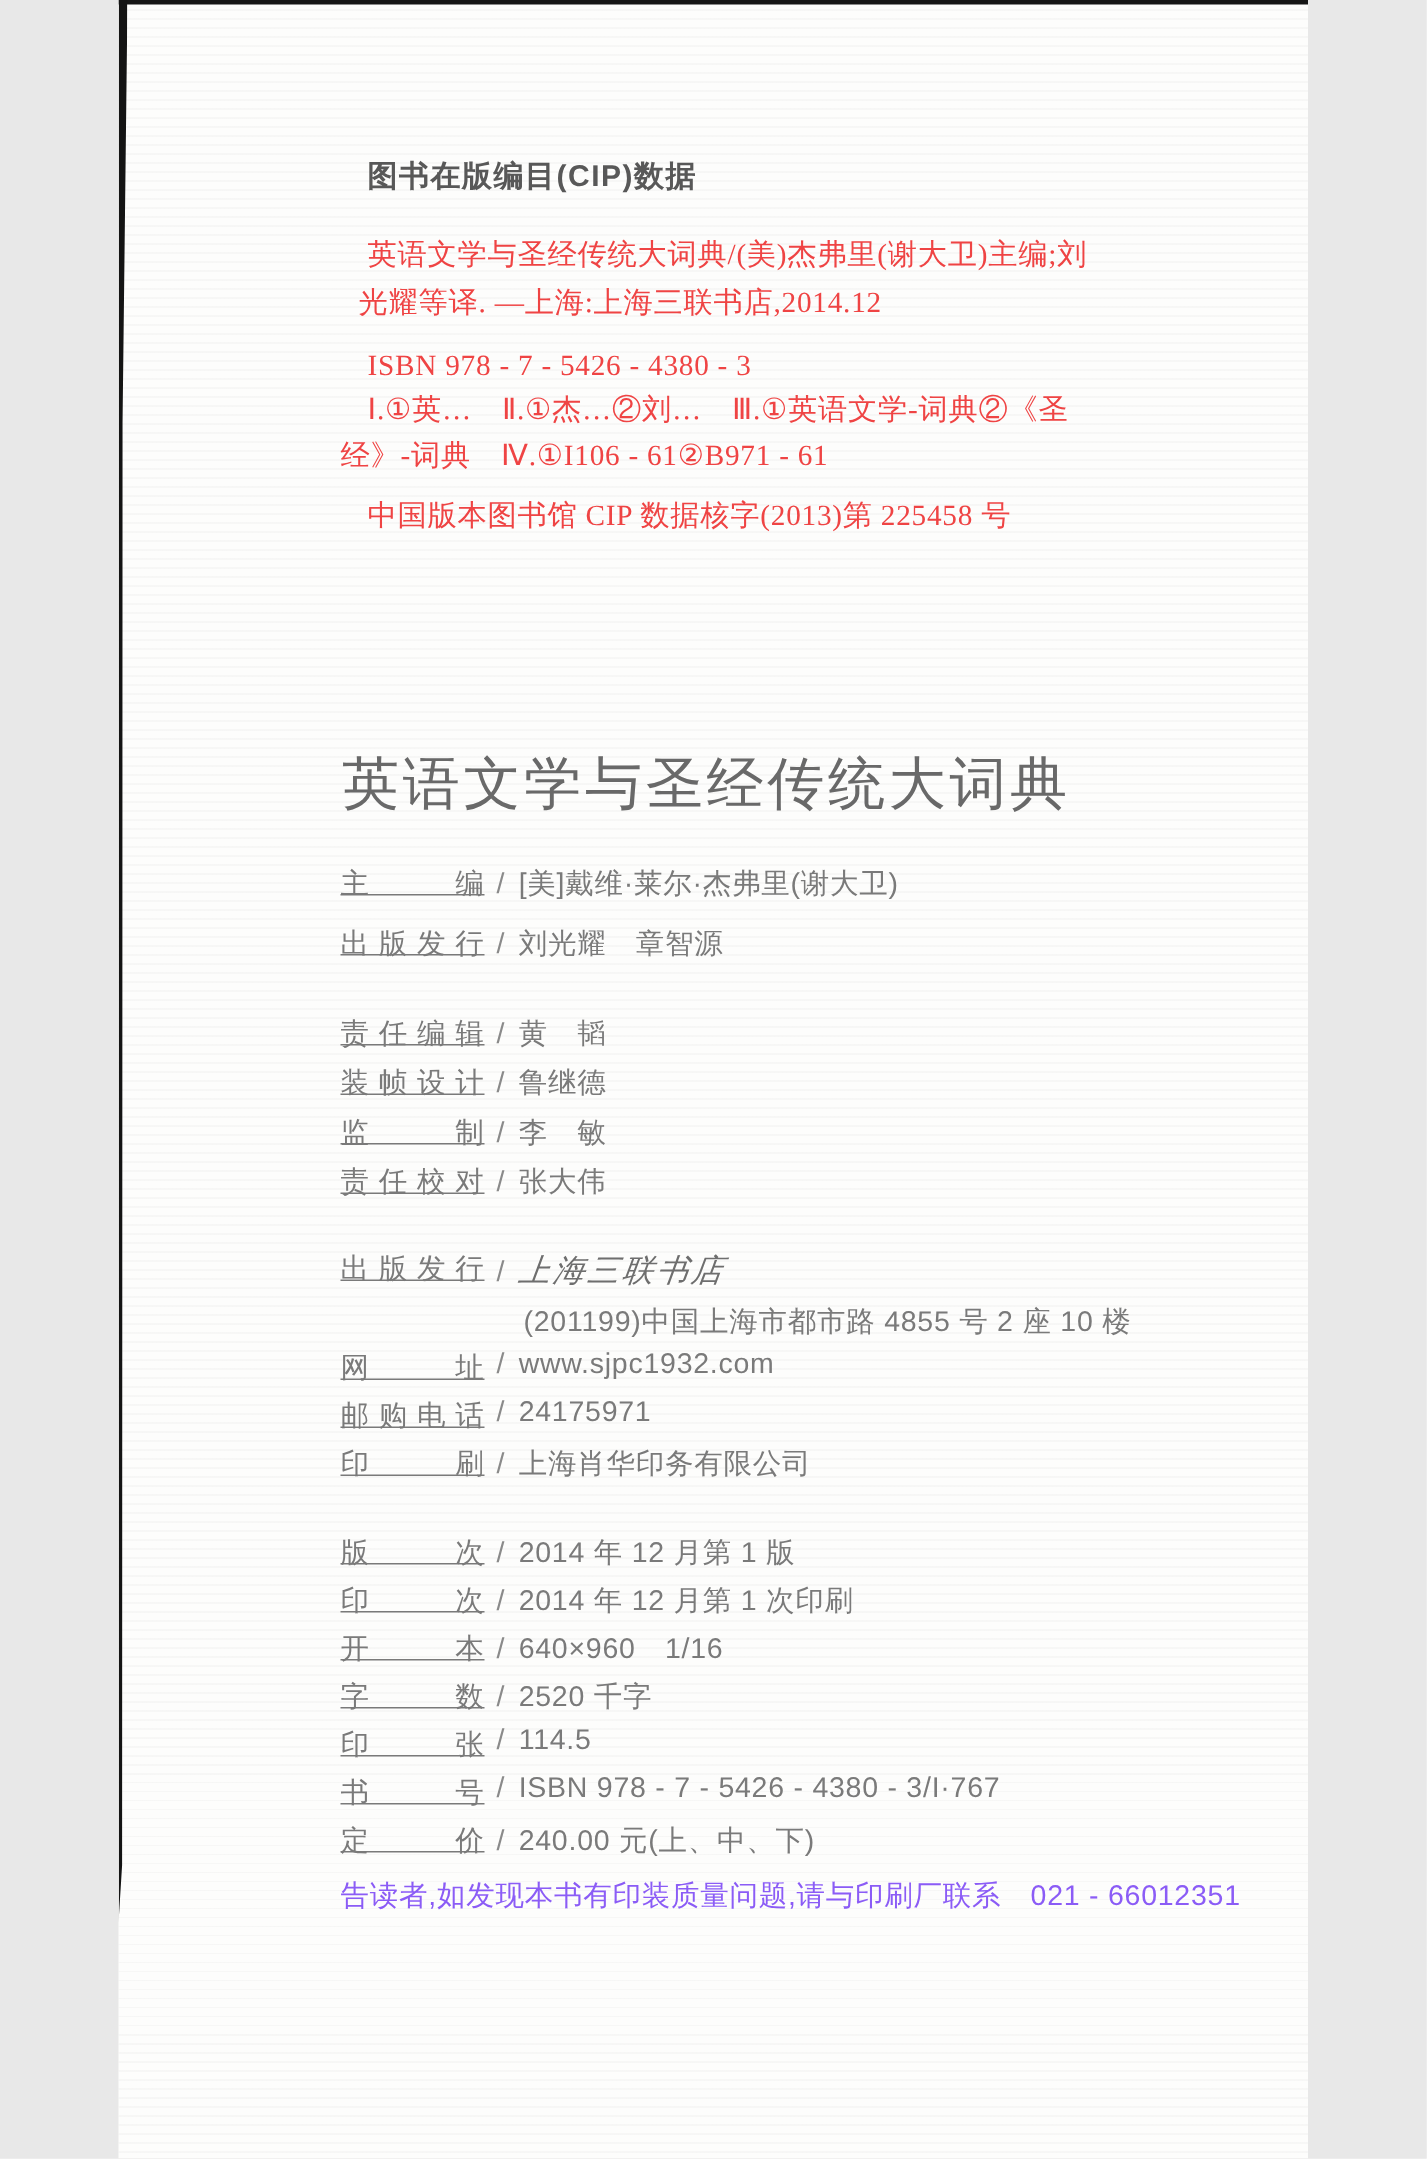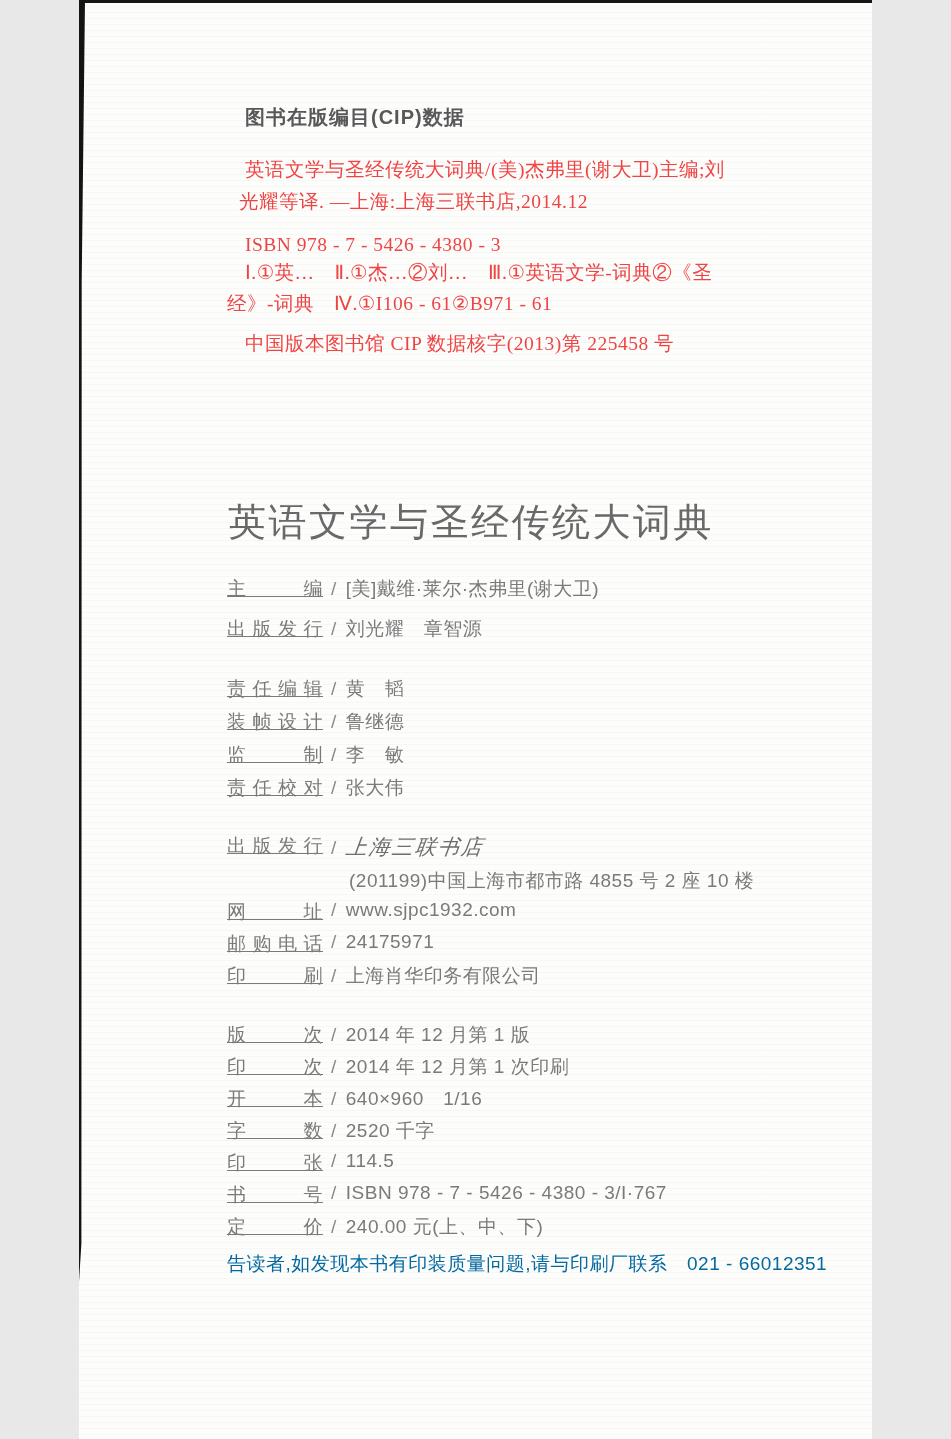--- a/index.html
+++ b/index.html
@@ -92,21 +92,21 @@
     font-style:italic;
     font-size:21px;
     transform:skewX(-7deg);
     color:#6e6e6e;
     letter-spacing:2px;
   }
   .notice {
     left:148px; top:1251px;
     font-family:"Liberation Sans", sans-serif;
     font-size:19px;
-    color:#0369a1;
+    color:#8b5cf6;
     letter-spacing:0.5px;
   }
 </style>
 </head>
 <body>
 
 <div class="page">
   <div class="edge-top"></div>
   <div class="edge-left"></div>
 

